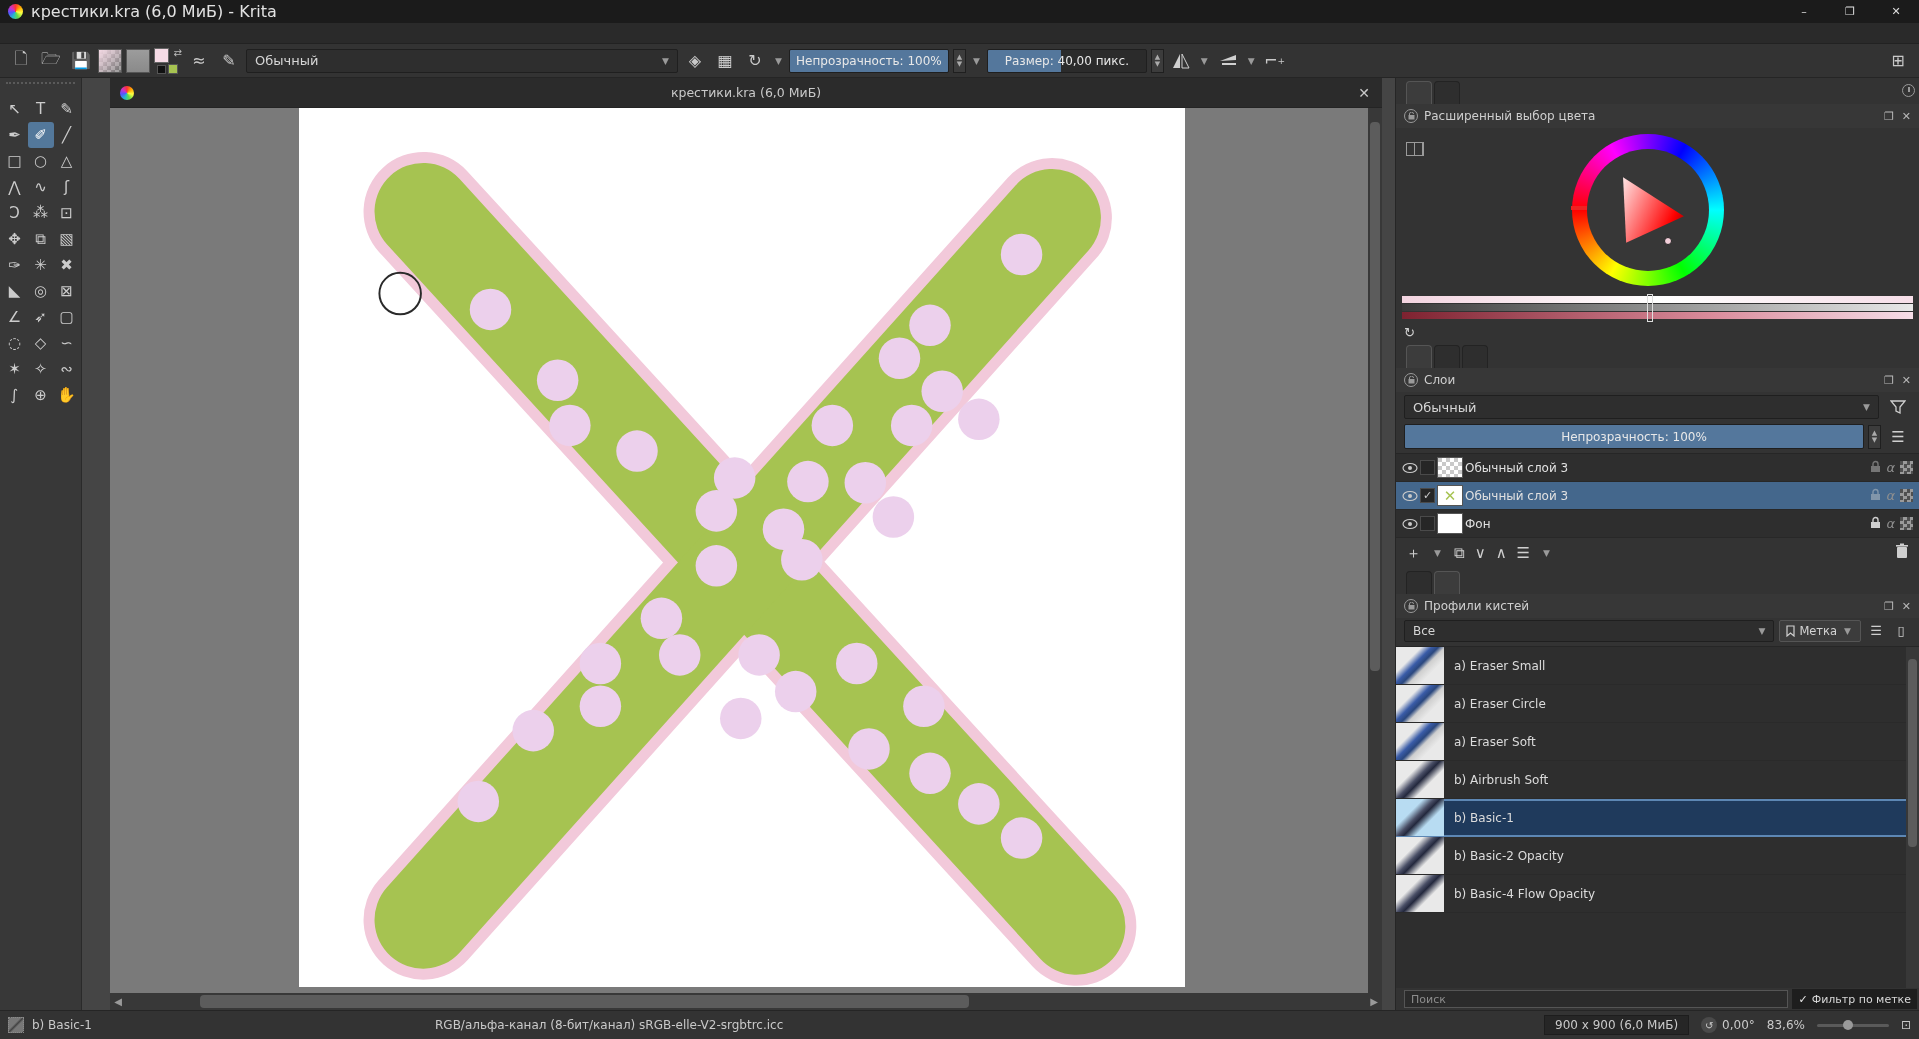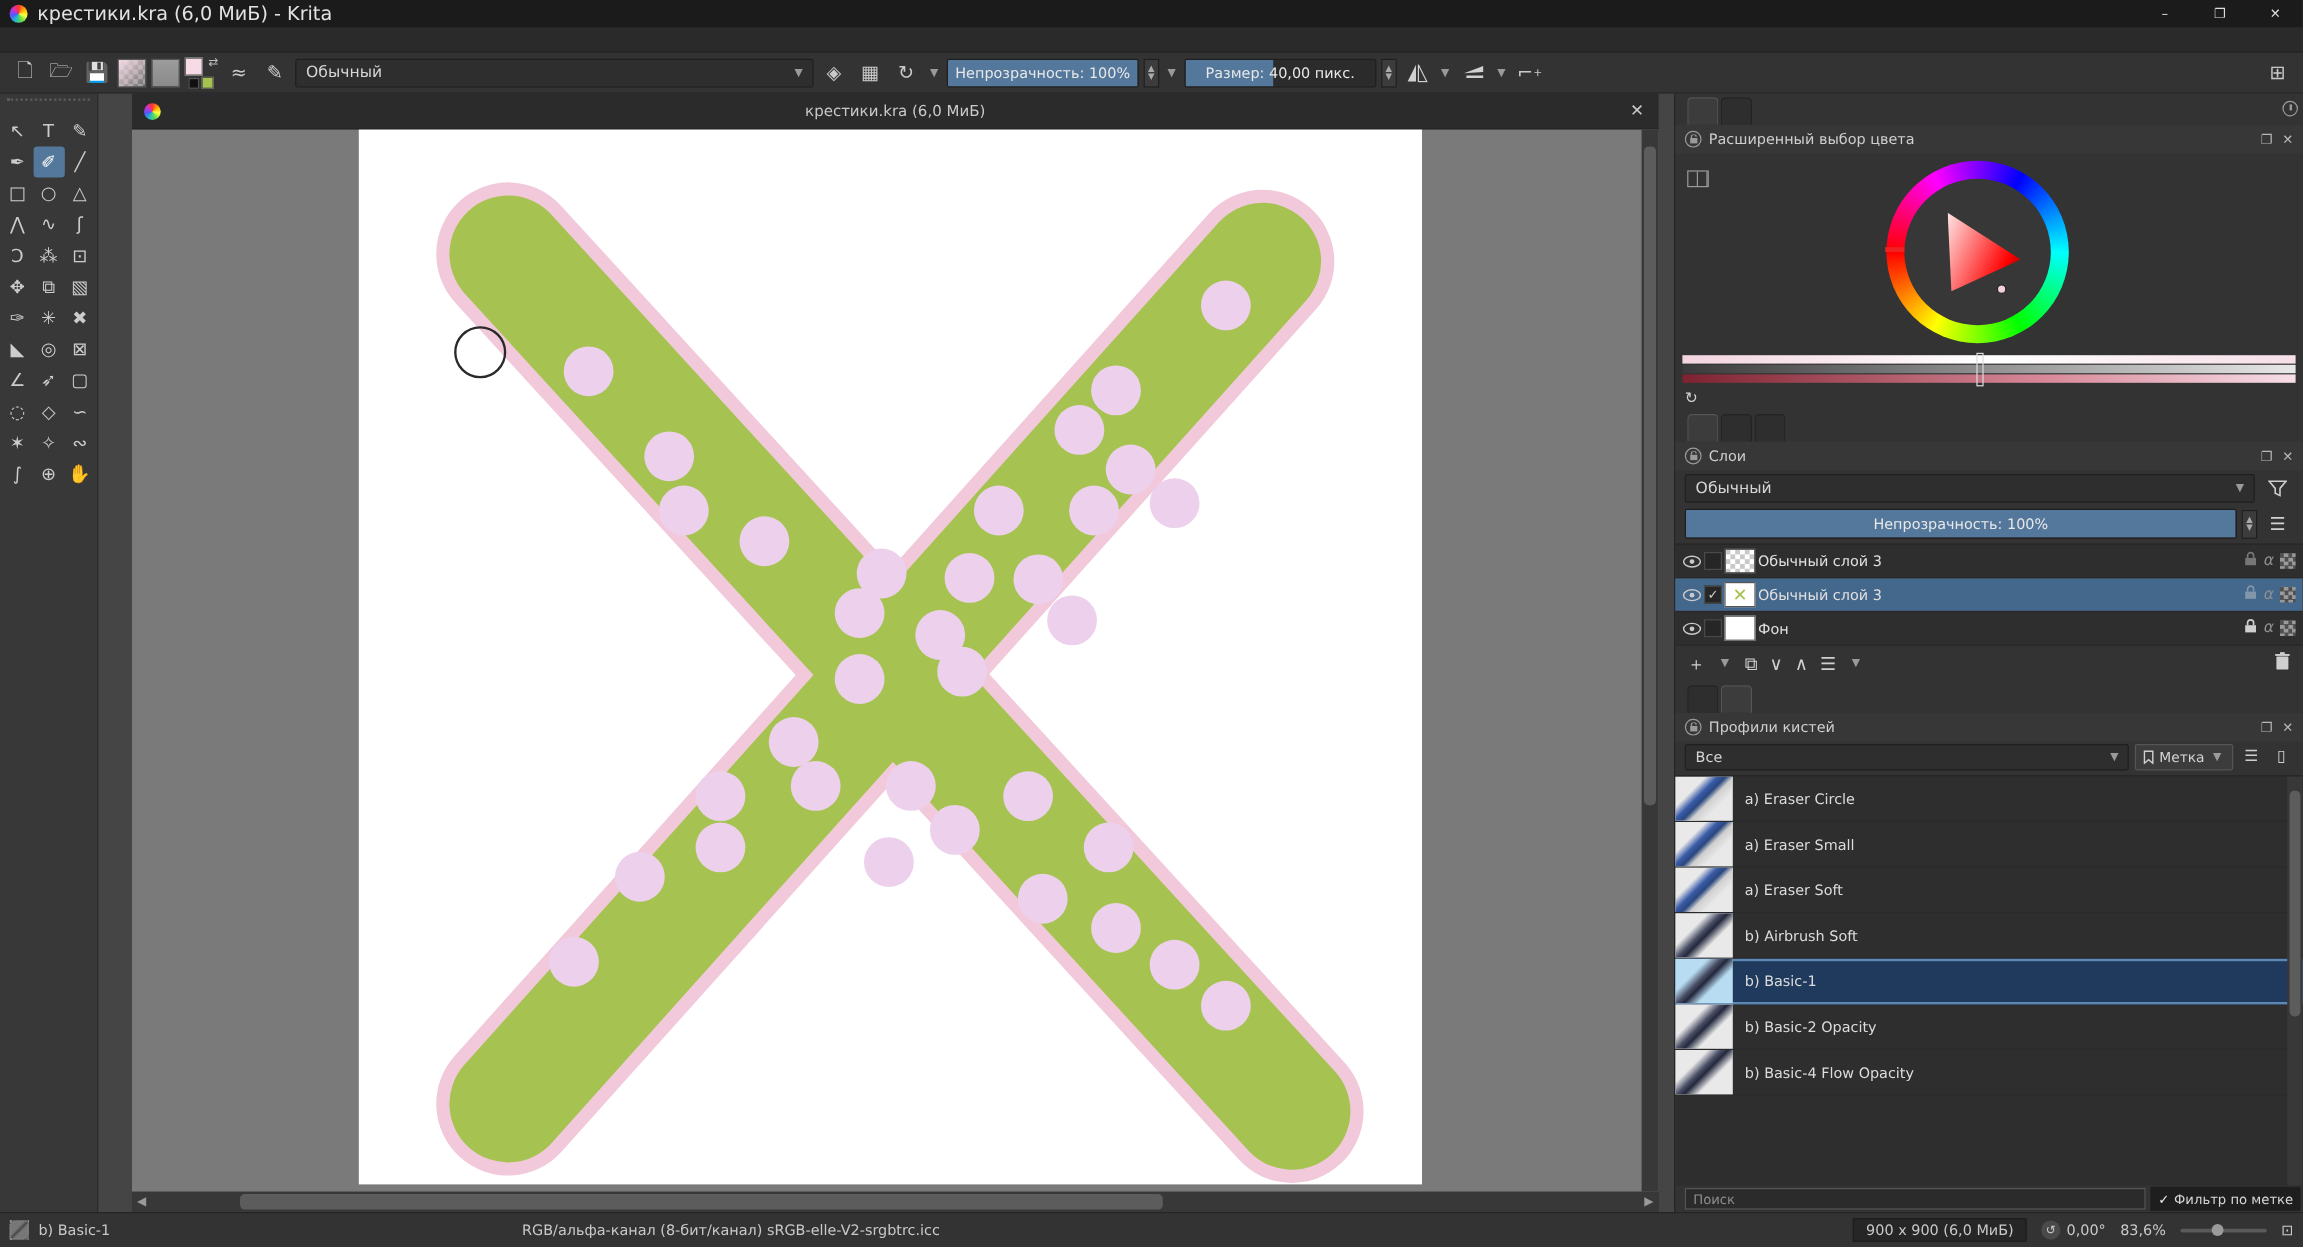--- a/index.html
+++ b/index.html
@@ -616,25 +616,25 @@
         <span class="mini-arrow">▼</span>
       </div>
       <div class="sq-icon">☰</div>
       <div class="sq-icon">▯</div>
     </div>
     <div class="brush-list">
       <div>
 
       <div class="brush-row kind-eraser">
             <div class="brush-thumb"></div>
-            <div class="brush-name">a) Eraser Circle</div>
+            <div class="brush-name">a) Eraser Small</div>
           </div>
           <div class="brush-row kind-eraser">
             <div class="brush-thumb"></div>
-            <div class="brush-name">a) Eraser Small</div>
+            <div class="brush-name">a) Eraser Circle</div>
           </div>
           <div class="brush-row kind-eraser">
             <div class="brush-thumb"></div>
             <div class="brush-name">a) Eraser Soft</div>
           </div>
           <div class="brush-row kind-brush">
             <div class="brush-thumb"></div>
             <div class="brush-name">b) Airbrush Soft</div>
           </div>
           <div class="brush-row selected kind-brush">

